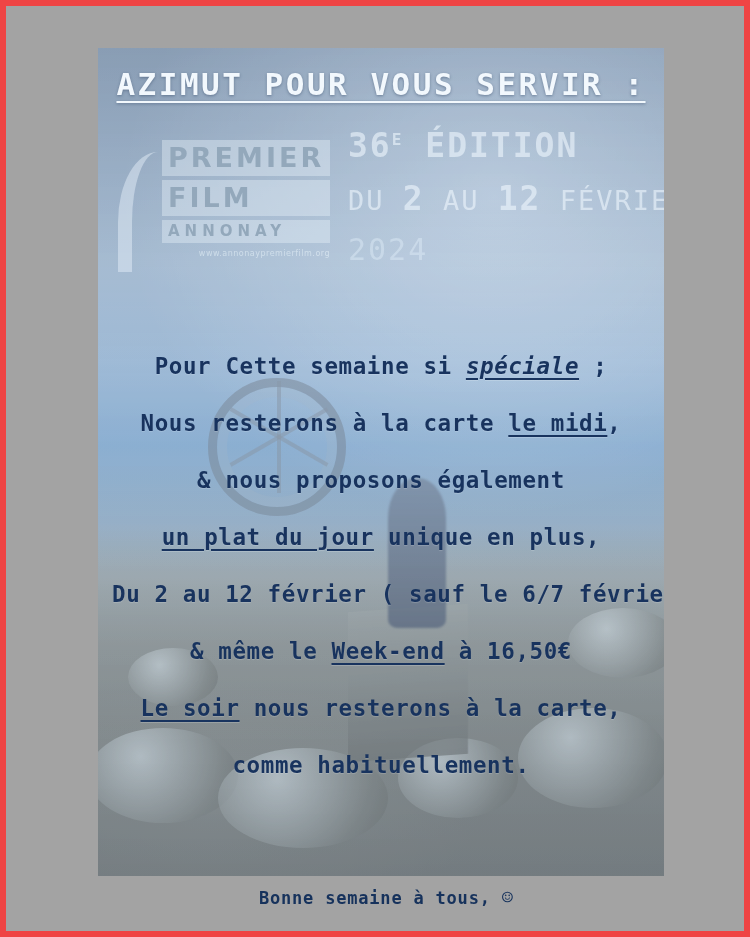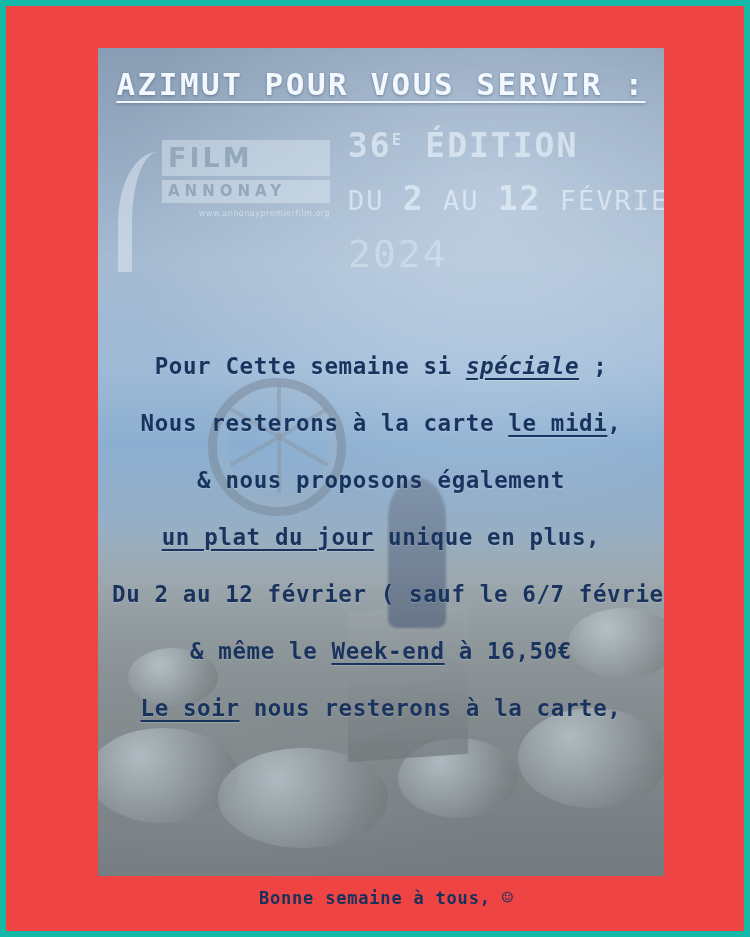--- a/index.html
+++ b/index.html
@@ -10,23 +10,23 @@
     width: 750px;
     height: 937px;
     background: #dff0fa;
     font-family: "DejaVu Sans", sans-serif;
     overflow: hidden;
   }
   .page {
     position: relative;
     width: 750px;
     height: 937px;
-    background: #ef4444;
+    background: #a3a3a3;
     box-sizing: border-box;
-    border: 6px solid #14b8a6;
+    border: 6px solid #ef4444;
   }
   
   .poster {
     position: absolute;
     left: 92px;
     top: 42px;
     width: 566px;
     height: 828px;
     overflow: hidden;
     background: #8fa3b4;
@@ -202,21 +202,21 @@
   .fest-edition .sup { font-size: 16px; vertical-align: super; }
   .fest-dates {
     margin-top: 14px;
     font-size: 27px;
     letter-spacing: 2px;
     white-space: nowrap;
   }
   .fest-dates .big { font-size: 33px; font-weight: bold; }
   .fest-year {
     margin-top: 14px;
-    font-size: 38px;
+    font-size: 30px;
     letter-spacing: 2px;
     color: rgba(225,238,248,0.45);
   }
   
   .headline {
     position: absolute;
     left: 0; right: 0;
     top: 18px;
     text-align: center;
     color: #f2f8fd;
@@ -295,20 +295,21 @@
     <div class="wash2"></div>
 
     <div class="headline">
       <span class="u">AZIMUT POUR VOUS SERVIR :</span>
     </div>
 
     <div class="fest">
       <div class="logo-box">
         <div class="logo-arc"></div>
         <div class="logo-lines">
+          <div class="logo-line">PREMIER</div>
           <div class="logo-line">FILM</div>
           <div class="logo-line small">ANNONAY</div>
           <div class="logo-url">www.annonaypremierfilm.org</div>
         </div>
       </div>
       <div class="fest-right">
         <div class="fest-edition">
           <span>36</span><span class="sup">E</span>
           <span>ÉDITION</span>
         </div>
@@ -324,20 +325,21 @@
     </div>
 
     <div class="body-text" id="body-text">
         <div class="line"><span>Pour Cette semaine si </span><span class="u2 ital">spéciale</span><span> ;</span></div>
         <div class="line"><span>Nous resterons à la carte </span><span class="u2">le midi</span><span>,</span></div>
         <div class="line"><span>&amp; nous proposons également</span></div>
         <div class="line"><span class="u2">un plat du jour</span><span> unique en plus,</span></div>
         <div class="line"><span>Du 2 au 12 février ( sauf le 6/7 février)</span></div>
         <div class="line"><span>&amp; même le </span><span class="u2">Week-end</span><span> à 16,50€</span></div>
         <div class="line"><span class="u2">Le soir</span><span> nous resterons à la carte,</span></div>
+        <div class="line"><span>comme habituellement.</span></div>
       </div>
 
   </div>
 
   <div class="caption">
     <span>Bonne semaine à tous,</span>
     <span class="emo">☺</span>
   </div>
 
 </div>

